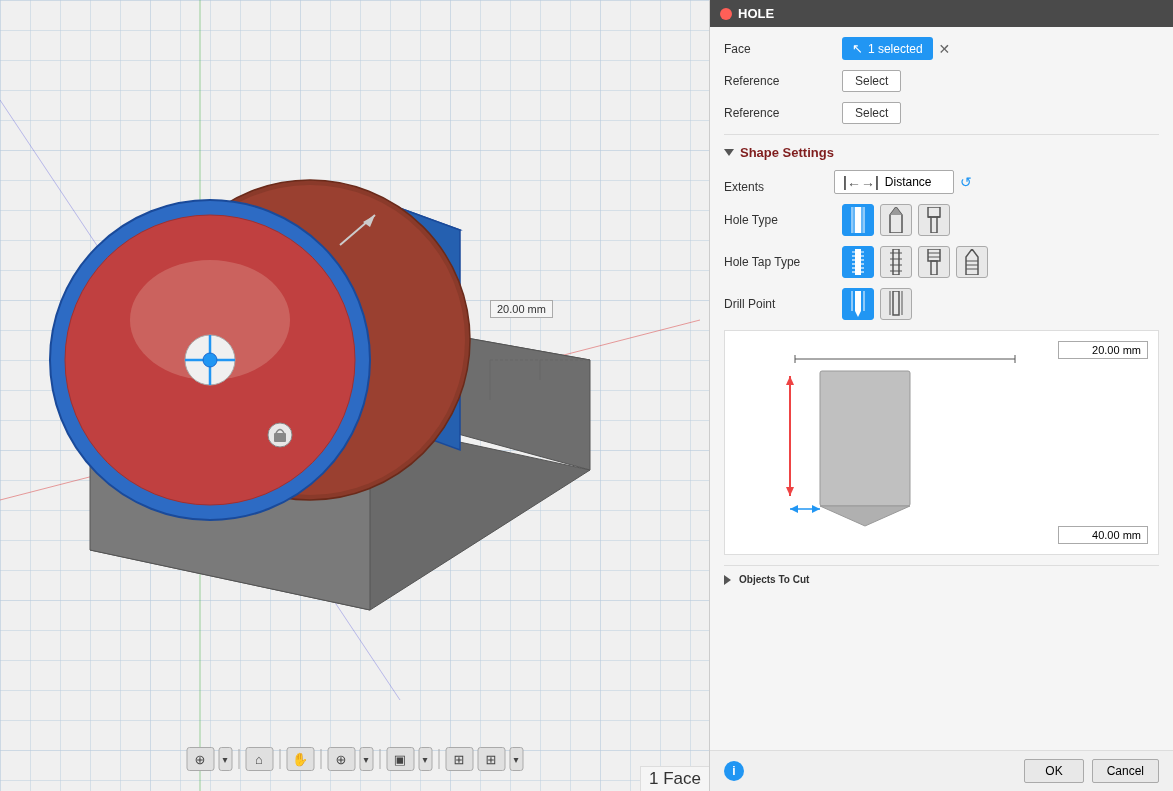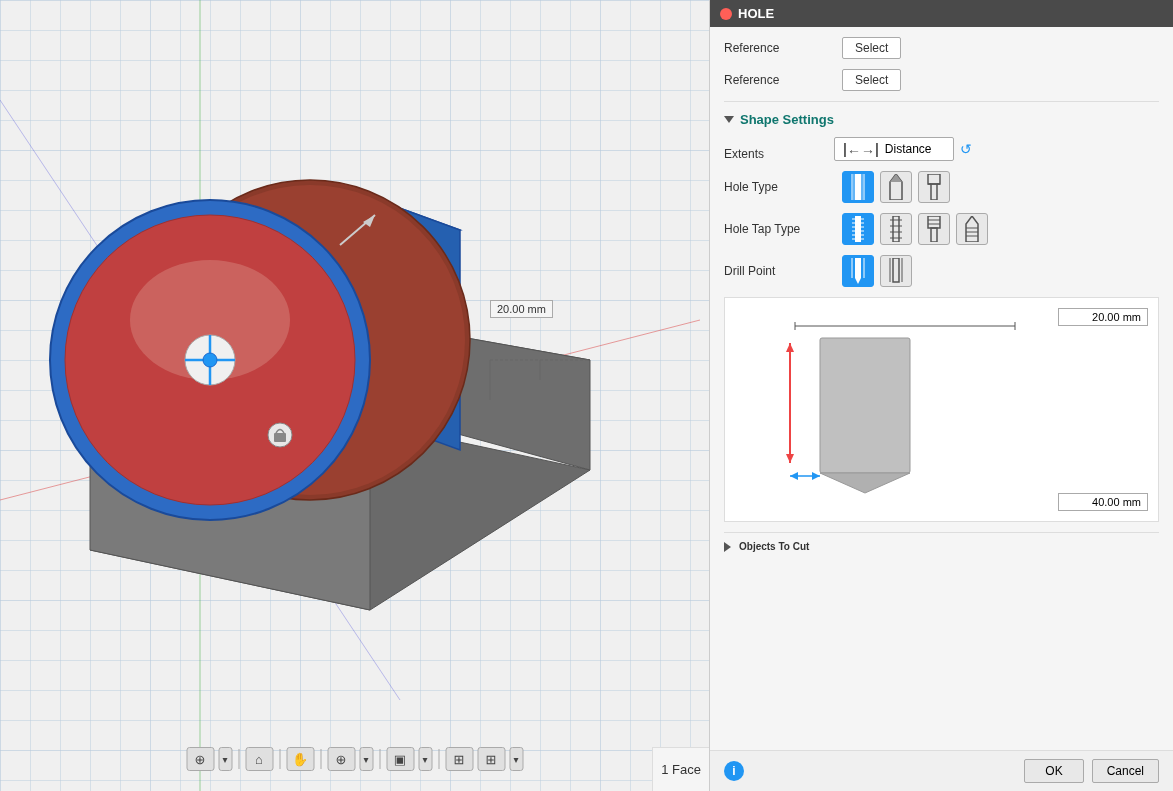--- a/index.html
+++ b/index.html
@@ -200,21 +200,21 @@
     
     .section-divider {
       border: none;
       border-top: 1px solid #ddd;
       margin: 6px 0 10px 0;
     }
 
     .section-header {
       font-size: 13px;
       font-weight: bold;
-      color: #0f766e;
+      color: #7f1d1d;
       margin-bottom: 10px;
       display: flex;
       align-items: center;
       gap: 6px;
     }
 
     .triangle-down {
       width: 0;
       height: 0;
       border-left: 5px solid transparent;
@@ -379,22 +379,22 @@
       border-radius: 2px;
     }
 
     .face-count {
       position: absolute;
       bottom: 0;
       right: 0;
       background: #f5f5f5;
       border-top: 1px solid #ddd;
       border-left: 1px solid #ddd;
-      padding: 14px 8px;
-      font-size: 13px;
+      padding: 2px 8px;
+      font-size: 17px;
       color: #333;
     }
   </style>
 </head>
 <body>
 
 <div class="viewport">
   <div class="viewport-grid"></div>
 
   <div style="position:absolute;top:0;left:0;width:100%;height:100%;pointer-events:none;">
@@ -495,20 +495,30 @@
 <div class="right-panel">
 
   <div class="panel-header">
     <span class="close-dot"></span>
     <span>HOLE</span>
   </div>
 
   <div class="panel-body">
 
 
+    <div class="panel-row">
+      <span class="panel-label">Face</span>
+      <div class="panel-controls">
+        <button class="face-selected-btn">
+          <span style="font-size:13px;">↖</span>
+          <span>1 selected</span>
+        </button>
+        <button class="clear-btn">✕</button>
+      </div>
+    </div>
 
     <div class="panel-row">
       <span class="panel-label">Reference</span>
       <div class="panel-controls">
         <button class="select-btn">Select</button>
       </div>
     </div>
 
     <div class="panel-row">
       <span class="panel-label">Reference</span>

